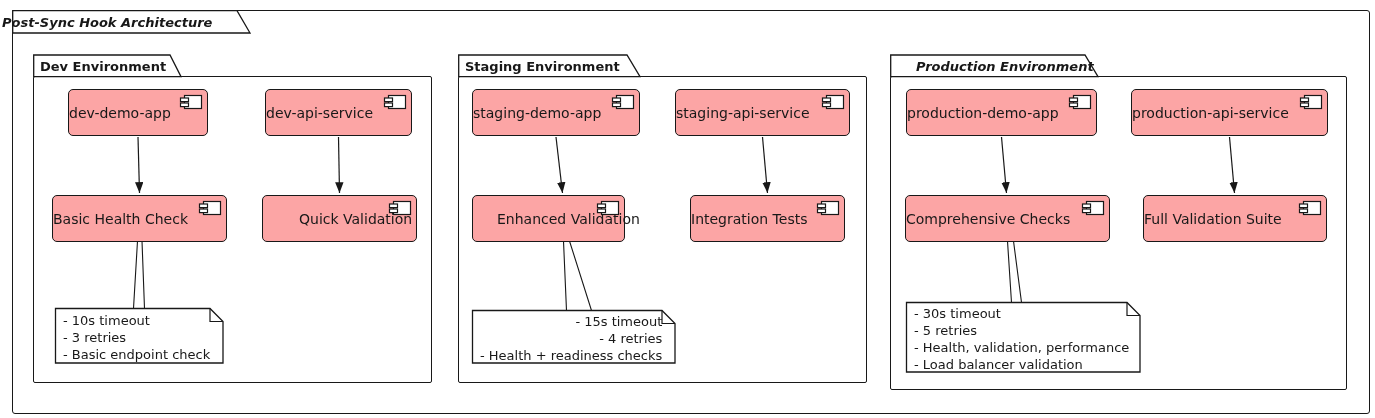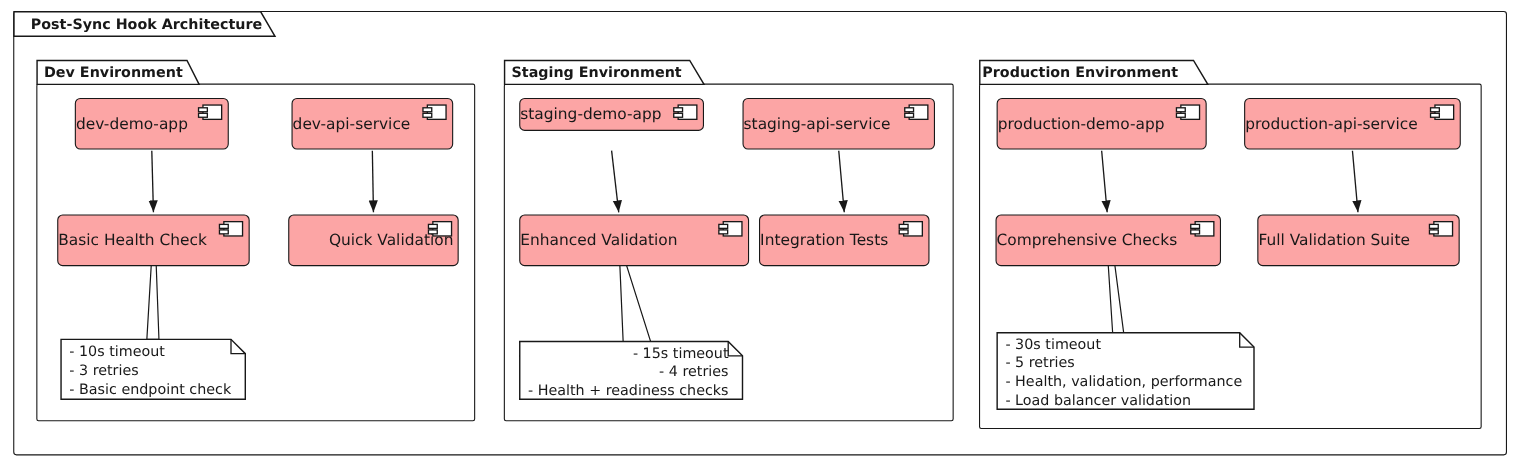--- a/index.html
+++ b/index.html
@@ -109,37 +109,37 @@
   </div>
   <div class="component" style="left:262px; top:195px; width:155px; height:47px;padding-left:36px;">
     <svg class="comp-icon" width="24" height="17" viewBox="0 0 24 17">
       <rect x="5.5" y="1.5" width="17" height="13"></rect>
         <rect x="1.5" y="4" width="8" height="3.6"></rect>
         <rect x="1.5" y="9" width="8" height="3.6"></rect>
     </svg>
     <span>Quick Validation</span>
   </div>
 
-  <div class="component" style="left:472px; top:89px; width:168px; height:30px;">
+  <div class="component" style="left:472px; top:89px; width:168px; height:47px;">
     <svg class="comp-icon" width="24" height="17" viewBox="0 0 24 17">
       <rect x="5.5" y="1.5" width="17" height="13"></rect>
         <rect x="1.5" y="4" width="8" height="3.6"></rect>
         <rect x="1.5" y="9" width="8" height="3.6"></rect>
     </svg>
     <span>staging-demo-app</span>
   </div>
   <div class="component" style="left:675px; top:89px; width:175px; height:47px;">
     <svg class="comp-icon" width="24" height="17" viewBox="0 0 24 17">
       <rect x="5.5" y="1.5" width="17" height="13"></rect>
         <rect x="1.5" y="4" width="8" height="3.6"></rect>
         <rect x="1.5" y="9" width="8" height="3.6"></rect>
     </svg>
     <span>staging-api-service</span>
   </div>
-  <div class="component" style="left:472px; top:195px; width:209px; height:47px;">
+  <div class="component" style="left:472px; top:195px; width:153px; height:47px;padding-left:24px;">
     <svg class="comp-icon" width="24" height="17" viewBox="0 0 24 17">
       <rect x="5.5" y="1.5" width="17" height="13"></rect>
         <rect x="1.5" y="4" width="8" height="3.6"></rect>
         <rect x="1.5" y="9" width="8" height="3.6"></rect>
     </svg>
     <span>Enhanced Validation</span>
   </div>
   <div class="component" style="left:690px; top:195px; width:155px; height:47px;">
     <svg class="comp-icon" width="24" height="17" viewBox="0 0 24 17">
       <rect x="5.5" y="1.5" width="17" height="13"></rect>
@@ -175,24 +175,24 @@
   </div>
   <div class="component" style="left:1143px; top:195px; width:184px; height:47px;">
     <svg class="comp-icon" width="24" height="17" viewBox="0 0 24 17">
       <rect x="5.5" y="1.5" width="17" height="13"></rect>
         <rect x="1.5" y="4" width="8" height="3.6"></rect>
         <rect x="1.5" y="9" width="8" height="3.6"></rect>
     </svg>
     <span>Full Validation Suite</span>
   </div>
 
-  <div class="title-text" style="left:28px; top:14px;">Post-Sync Hook Architecture</div>
+  <div class="title-text" style="left:2px; top:14px;font-style:italic;">Post-Sync Hook Architecture</div>
   <div class="title-text" style="left:40px; top:58px;">Dev Environment</div>
   <div class="title-text" style="left:465px; top:58px;">Staging Environment</div>
-  <div class="title-text" style="left:893px; top:58px;">Production Environment</div>
+  <div class="title-text" style="left:916px; top:58px;font-style:italic;">Production Environment</div>
 
   <div class="note-text" style="left:63px; top:312px;">
     <div>- 10s timeout</div>
     <div>- 3 retries</div>
     <div>- Basic endpoint check</div>
   </div>
   <div class="note-text" style="left:480px; top:313px;text-align:right;">
     <div>- 15s timeout</div>
     <div>- 4 retries</div>
     <div>- Health + readiness checks</div>

